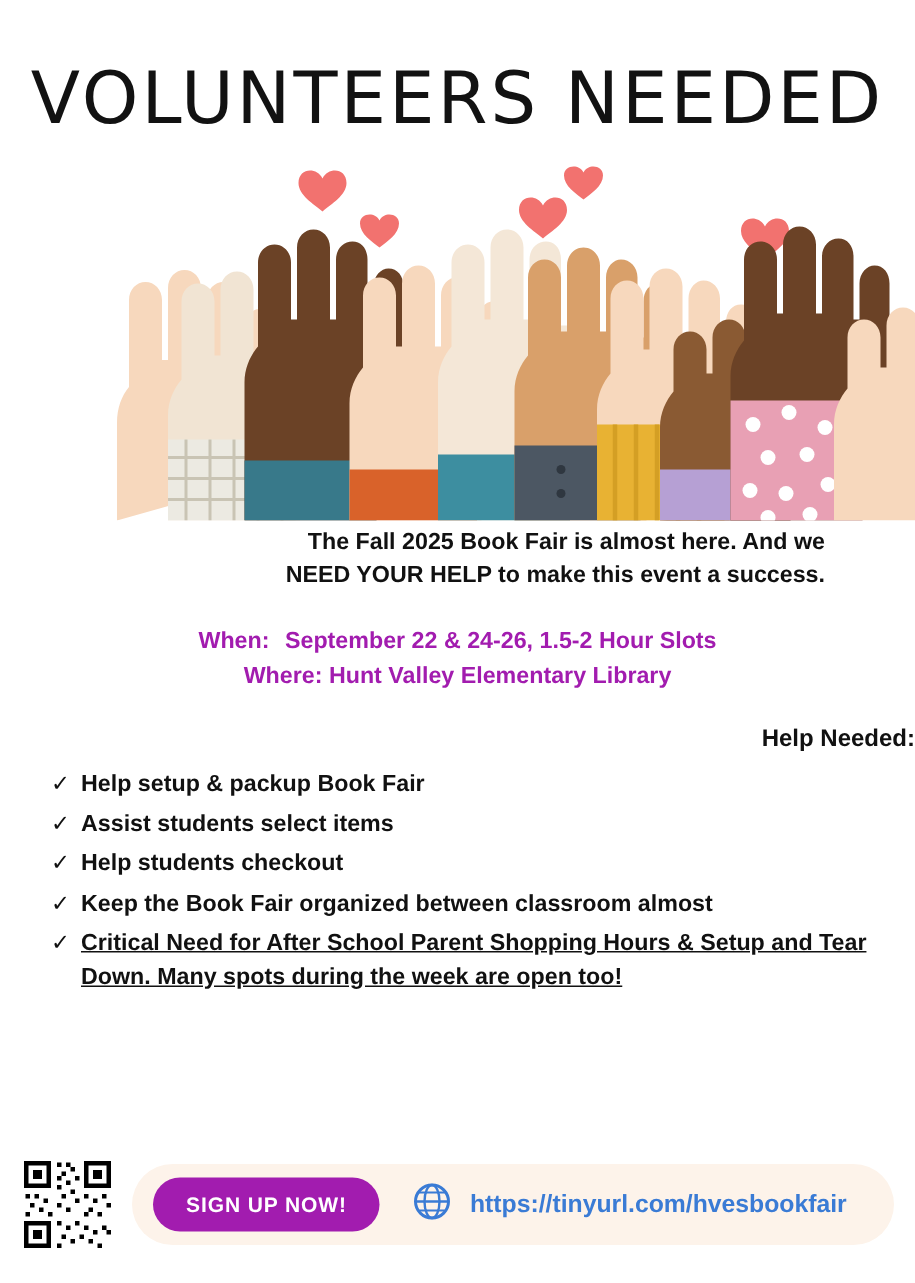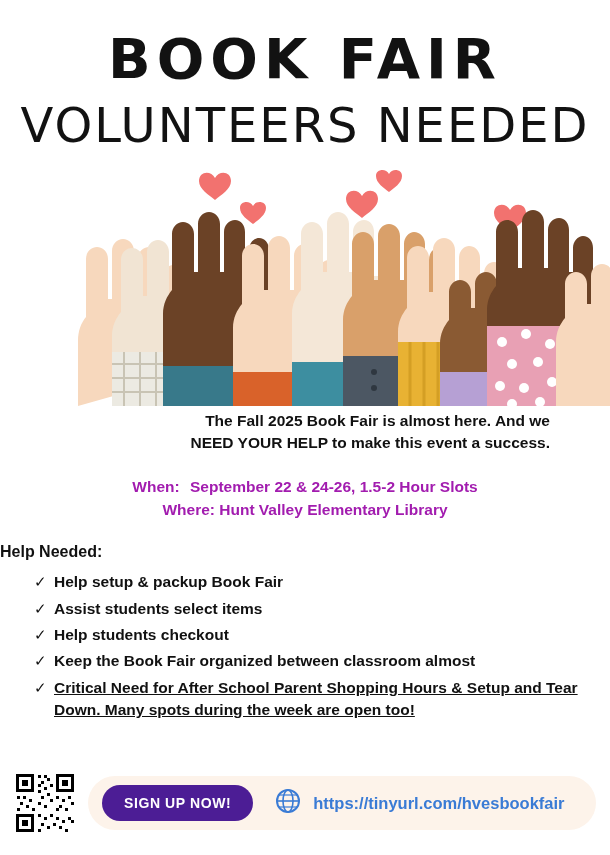--- a/index.html
+++ b/index.html
@@ -68,21 +68,21 @@
     text-align: center;
     font-size: 15.5px;
     font-weight: bold;
     line-height: 1.5;
     margin-top: 20px;
     padding: 0 40px;
     color: #a21caf;
   }
   .when-label { margin-right: 6px; }
   .help-needed {
-    text-align: left;
+    text-align: right;
     font-size: 16px;
     font-weight: bold;
     margin-top: 22px;
     color: #111;
   }
 
   
   ul.checklist {
     list-style: none;
     margin: 10px 0 0 0;
@@ -130,21 +130,21 @@
     height: 54px;
     margin-left: 12px;
     background: #fdf3ea;
     border-radius: 27px;
     display: flex;
     align-items: center;
     padding: 0 14px;
     box-sizing: border-box;
   }
   .signup-btn {
-    background: #4c1d95;
+    background: #a21caf;
     color: #ffffff;
     border: none;
     border-radius: 22px;
     font-family: "Liberation Sans", sans-serif;
     font-weight: bold;
     font-size: 14px;
     letter-spacing: 0.6px;
     padding: 10px 22px;
     cursor: pointer;
     white-space: nowrap;
@@ -161,21 +161,20 @@
     text-decoration: none;
     white-space: nowrap;
   }
 </style>
 </head>
 <body>
 
 <div class="poster">
 
   <div class="title-block">
-    <div class="title-main">BOOK FAIR</div>
     <div class="title-sub">VOLUNTEERS NEEDED</div>
   </div>
 
   <div class="art">
     <svg width="610" height="240" viewBox="0 0 610 240" xmlns="http://www.w3.org/2000/svg" aria-hidden="true">
 
       <g fill="#f2726f">
         <path d="M215 12 c-4-8 -16-7 -16 3 c0 8 10 14 16 19 c6-5 16-11 16-19 c0-10-12-11-16-3z"></path>
         <path d="M253 40 c-3-6 -13-5 -13 2 c0 7 8 12 13 16 c5-4 13-9 13-16 c0-7-10-8-13-2z"></path>
         <path d="M362 30 c-4-8 -16-7 -16 3 c0 8 10 14 16 19 c6-5 16-11 16-19 c0-10-12-11-16-3z"></path>

